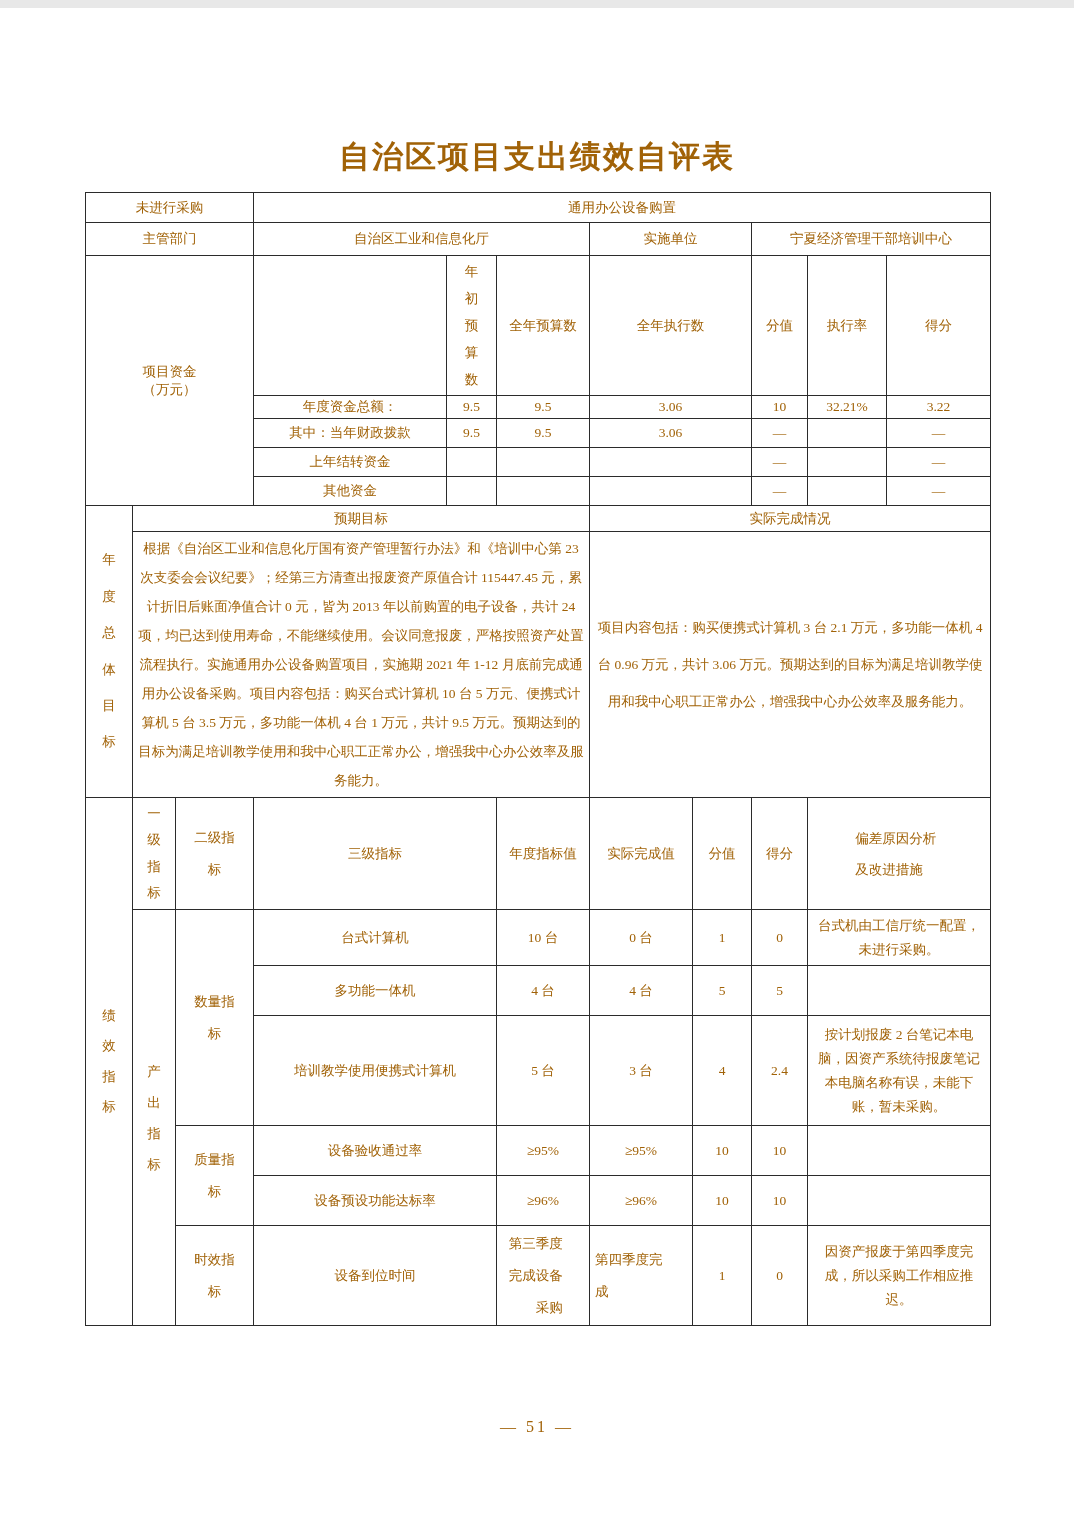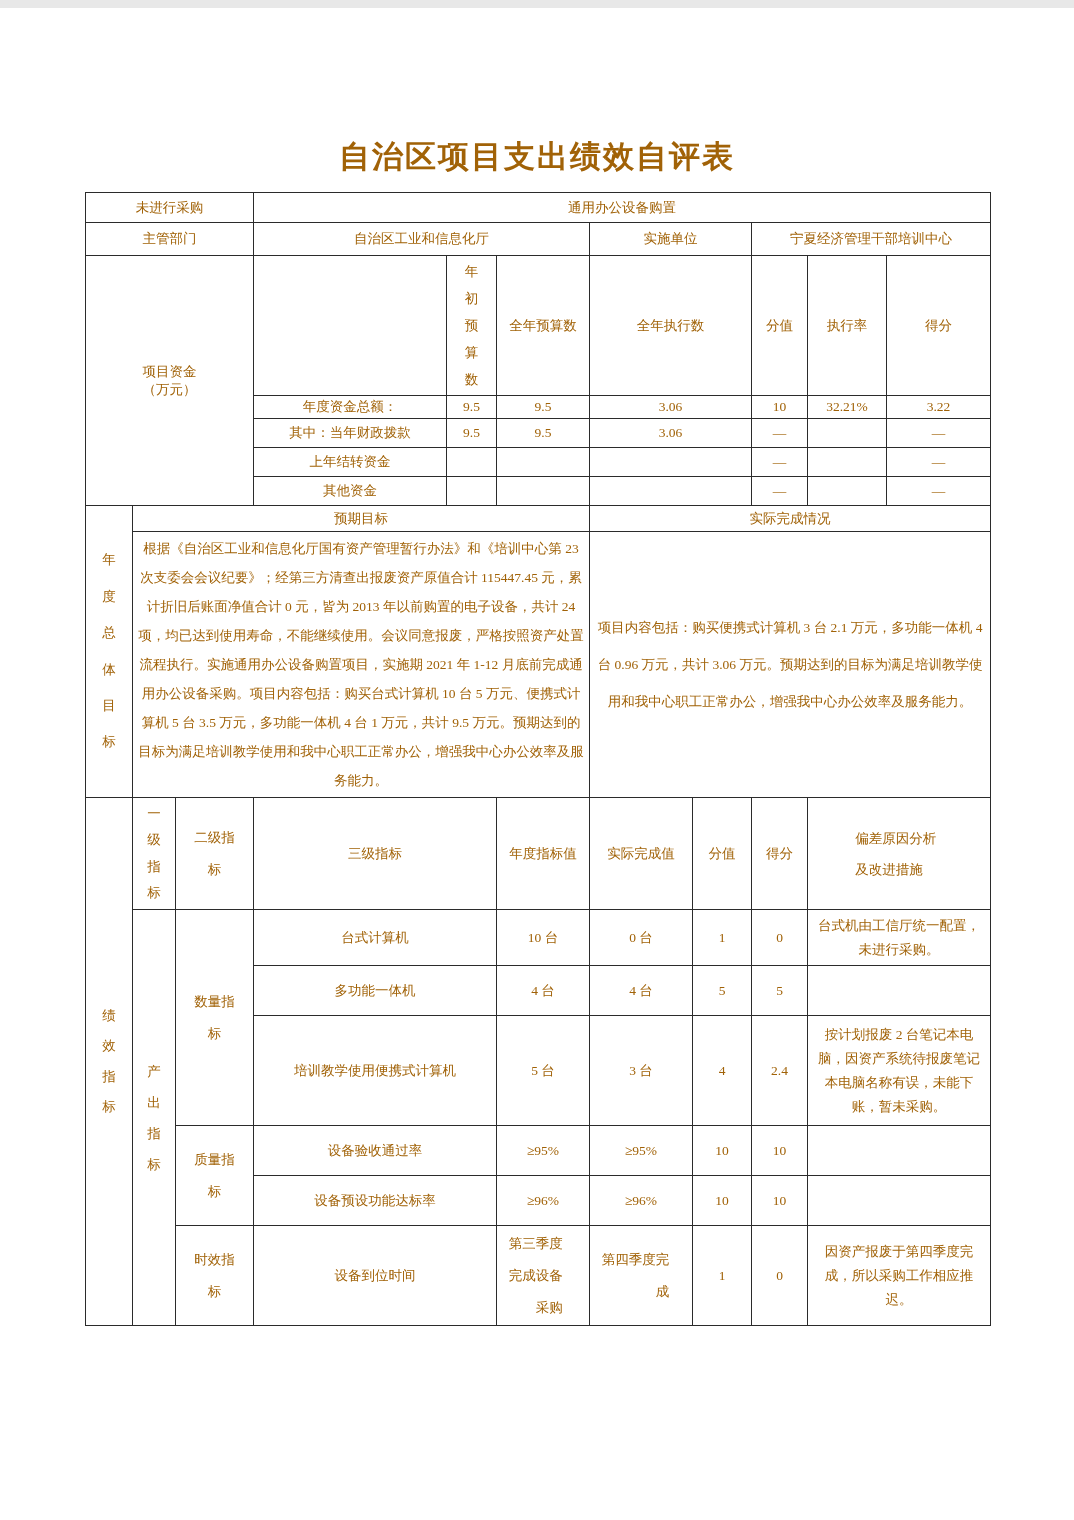--- a/index.html
+++ b/index.html
@@ -67,21 +67,21 @@
     line-height:2.75;
     padding:8px 15px;
   }
   .remark{
     text-align:justify;
     text-align-last:center;
     line-height:1.78;
     padding:4px 11px;
   }
   .inner-target{display:block;max-width:4.5em;line-height:2.35;text-align:right;}
-  .inner-actual{display:block;max-width:5.5em;line-height:2.35;text-align:right;}
+  .inner-actual{display:block;max-width:5.5em;line-height:2.35;text-align:left;}
   .footer{
     margin-top:92px;
     text-align:center;
     font-size:16px;
     letter-spacing:3px;
   }
 </style>
 </head>
 <body>
 
@@ -271,14 +271,15 @@
       <td class="lft">
         <span class="inner-actual">第四季度完成</span>
       </td>
       <td class="rgt">1</td>
       <td class="rgt">0</td>
       <td colspan="2" class="remark">因资产报废于第四季度完成，所以采购工作相应推迟。</td>
     </tr>
   </tbody>
     </table>
 
+  <div class="footer">— 51 —</div>
 
 </div>
 
 </body></html>

